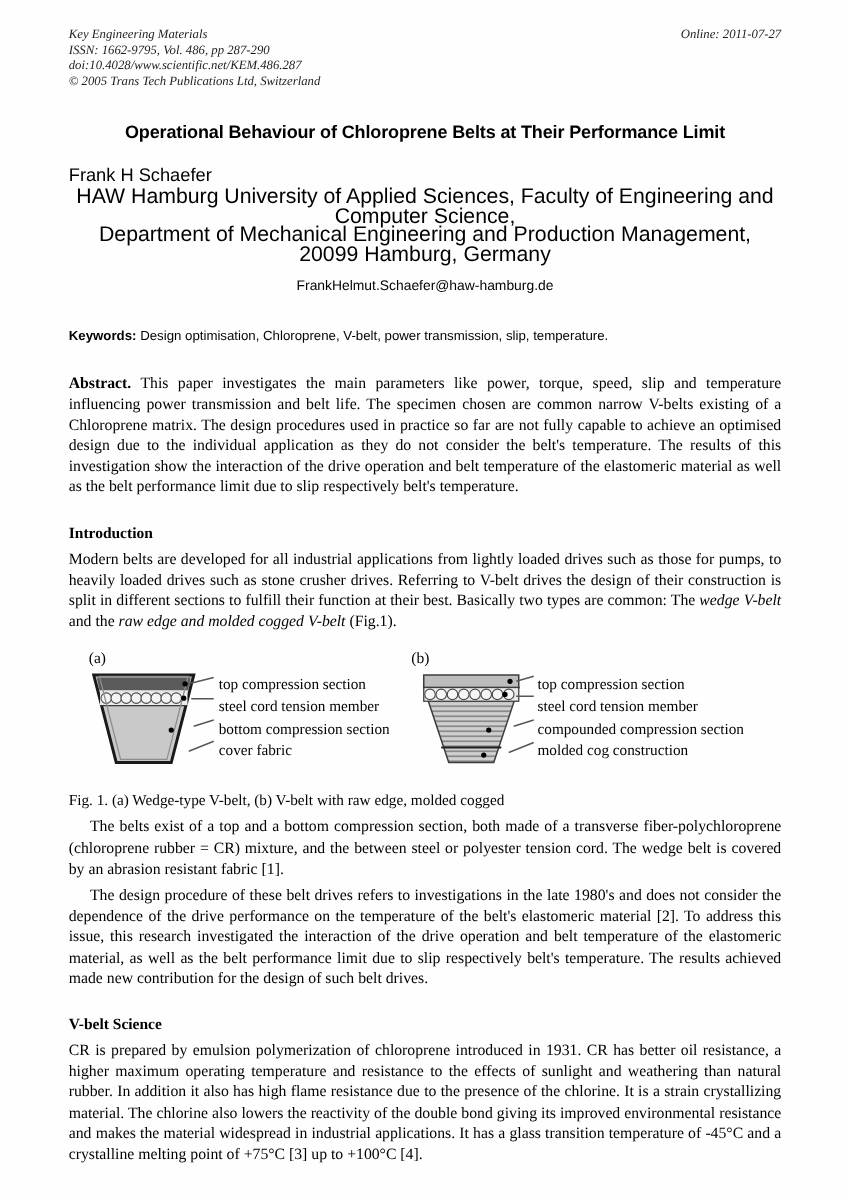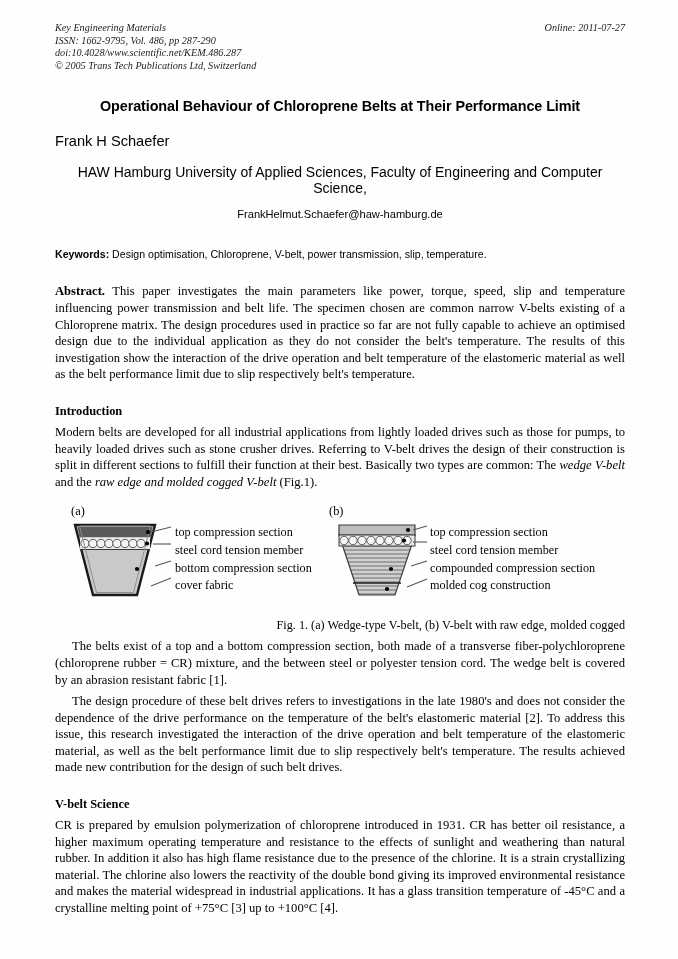--- a/index.html
+++ b/index.html
@@ -57,24 +57,23 @@
     font-size: 14.4px;
     letter-spacing: -0.1px;
   }
   .author {
     margin-top: 19px;
     text-align: left;
     font-family: "Liberation Sans", sans-serif;
     font-size: 14.6px;
   }
   .affil {
-    margin-top: 16px;
     text-align: center;
     font-family: "Liberation Sans", sans-serif;
-    font-size: 14px;
+    font-size: 17px;
     line-height: 15.5px;
   }
   .email {
     margin-top: 12px;
     text-align: center;
     font-family: "Liberation Sans", sans-serif;
     font-size: 11.1px;
   }
 
   
@@ -138,21 +137,21 @@
     font-size: 12.2px;
     line-height: 17.6px;
     font-family: "Liberation Serif", serif;
     white-space: nowrap;
   }
   .panel-a .fig-labels { left: 112px; top: 20px; }
   .panel-b .fig-labels { left: 105px; top: 20px; }
 
   .fig-caption {
     margin-top: 2px;
-    text-align: right;
+    text-align: left;
     font-size: 12.2px;
   }
 
   
   .leaders { position: absolute; top: 0; left: 0; pointer-events: none; }
 </style>
 </head>
 <body>
 
 <div class="page">
@@ -163,20 +162,21 @@
       <div class="line">Key Engineering Materials</div>
       <div class="line">ISSN: 1662-9795, Vol. 486, pp 287-290</div>
       <div class="line">doi:10.4028/www.scientific.net/KEM.486.287</div>
       <div class="line">© 2005 Trans Tech Publications Ltd, Switzerland</div>
     </div>
 
     <div class="title">Operational Behaviour of Chloroprene Belts at Their Performance Limit</div>
     <div class="author">Frank H Schaefer</div>
     <div class="affil">
       <div>HAW Hamburg University of Applied Sciences, Faculty of Engineering and Computer Science,</div>
+      <div>Department of Mechanical Engineering and Production Management, 20099 Hamburg, Germany</div>
     </div>
     <div class="email">FrankHelmut.Schaefer@haw-hamburg.de</div>
 
     <div class="keywords">
       <span class="kw-label">Keywords:</span><span> Design optimisation, Chloroprene, V-belt, power transmission, slip, temperature.</span>
     </div>
 
     <div class="abstract">
       <span class="ab-label">Abstract.</span><span> This paper investigates the main parameters like power, torque, speed, slip and temperature influencing power transmission and belt life. The specimen chosen are common narrow V-belts existing of a Chloroprene matrix. The design procedures used in practice so far are not fully capable to achieve an optimised design due to the individual application as they do not consider the belt's temperature. The results of this investigation show the interaction of the drive operation and belt temperature of the elastomeric material as well as the belt performance limit due to slip respectively belt's temperature.</span>
     </div>

